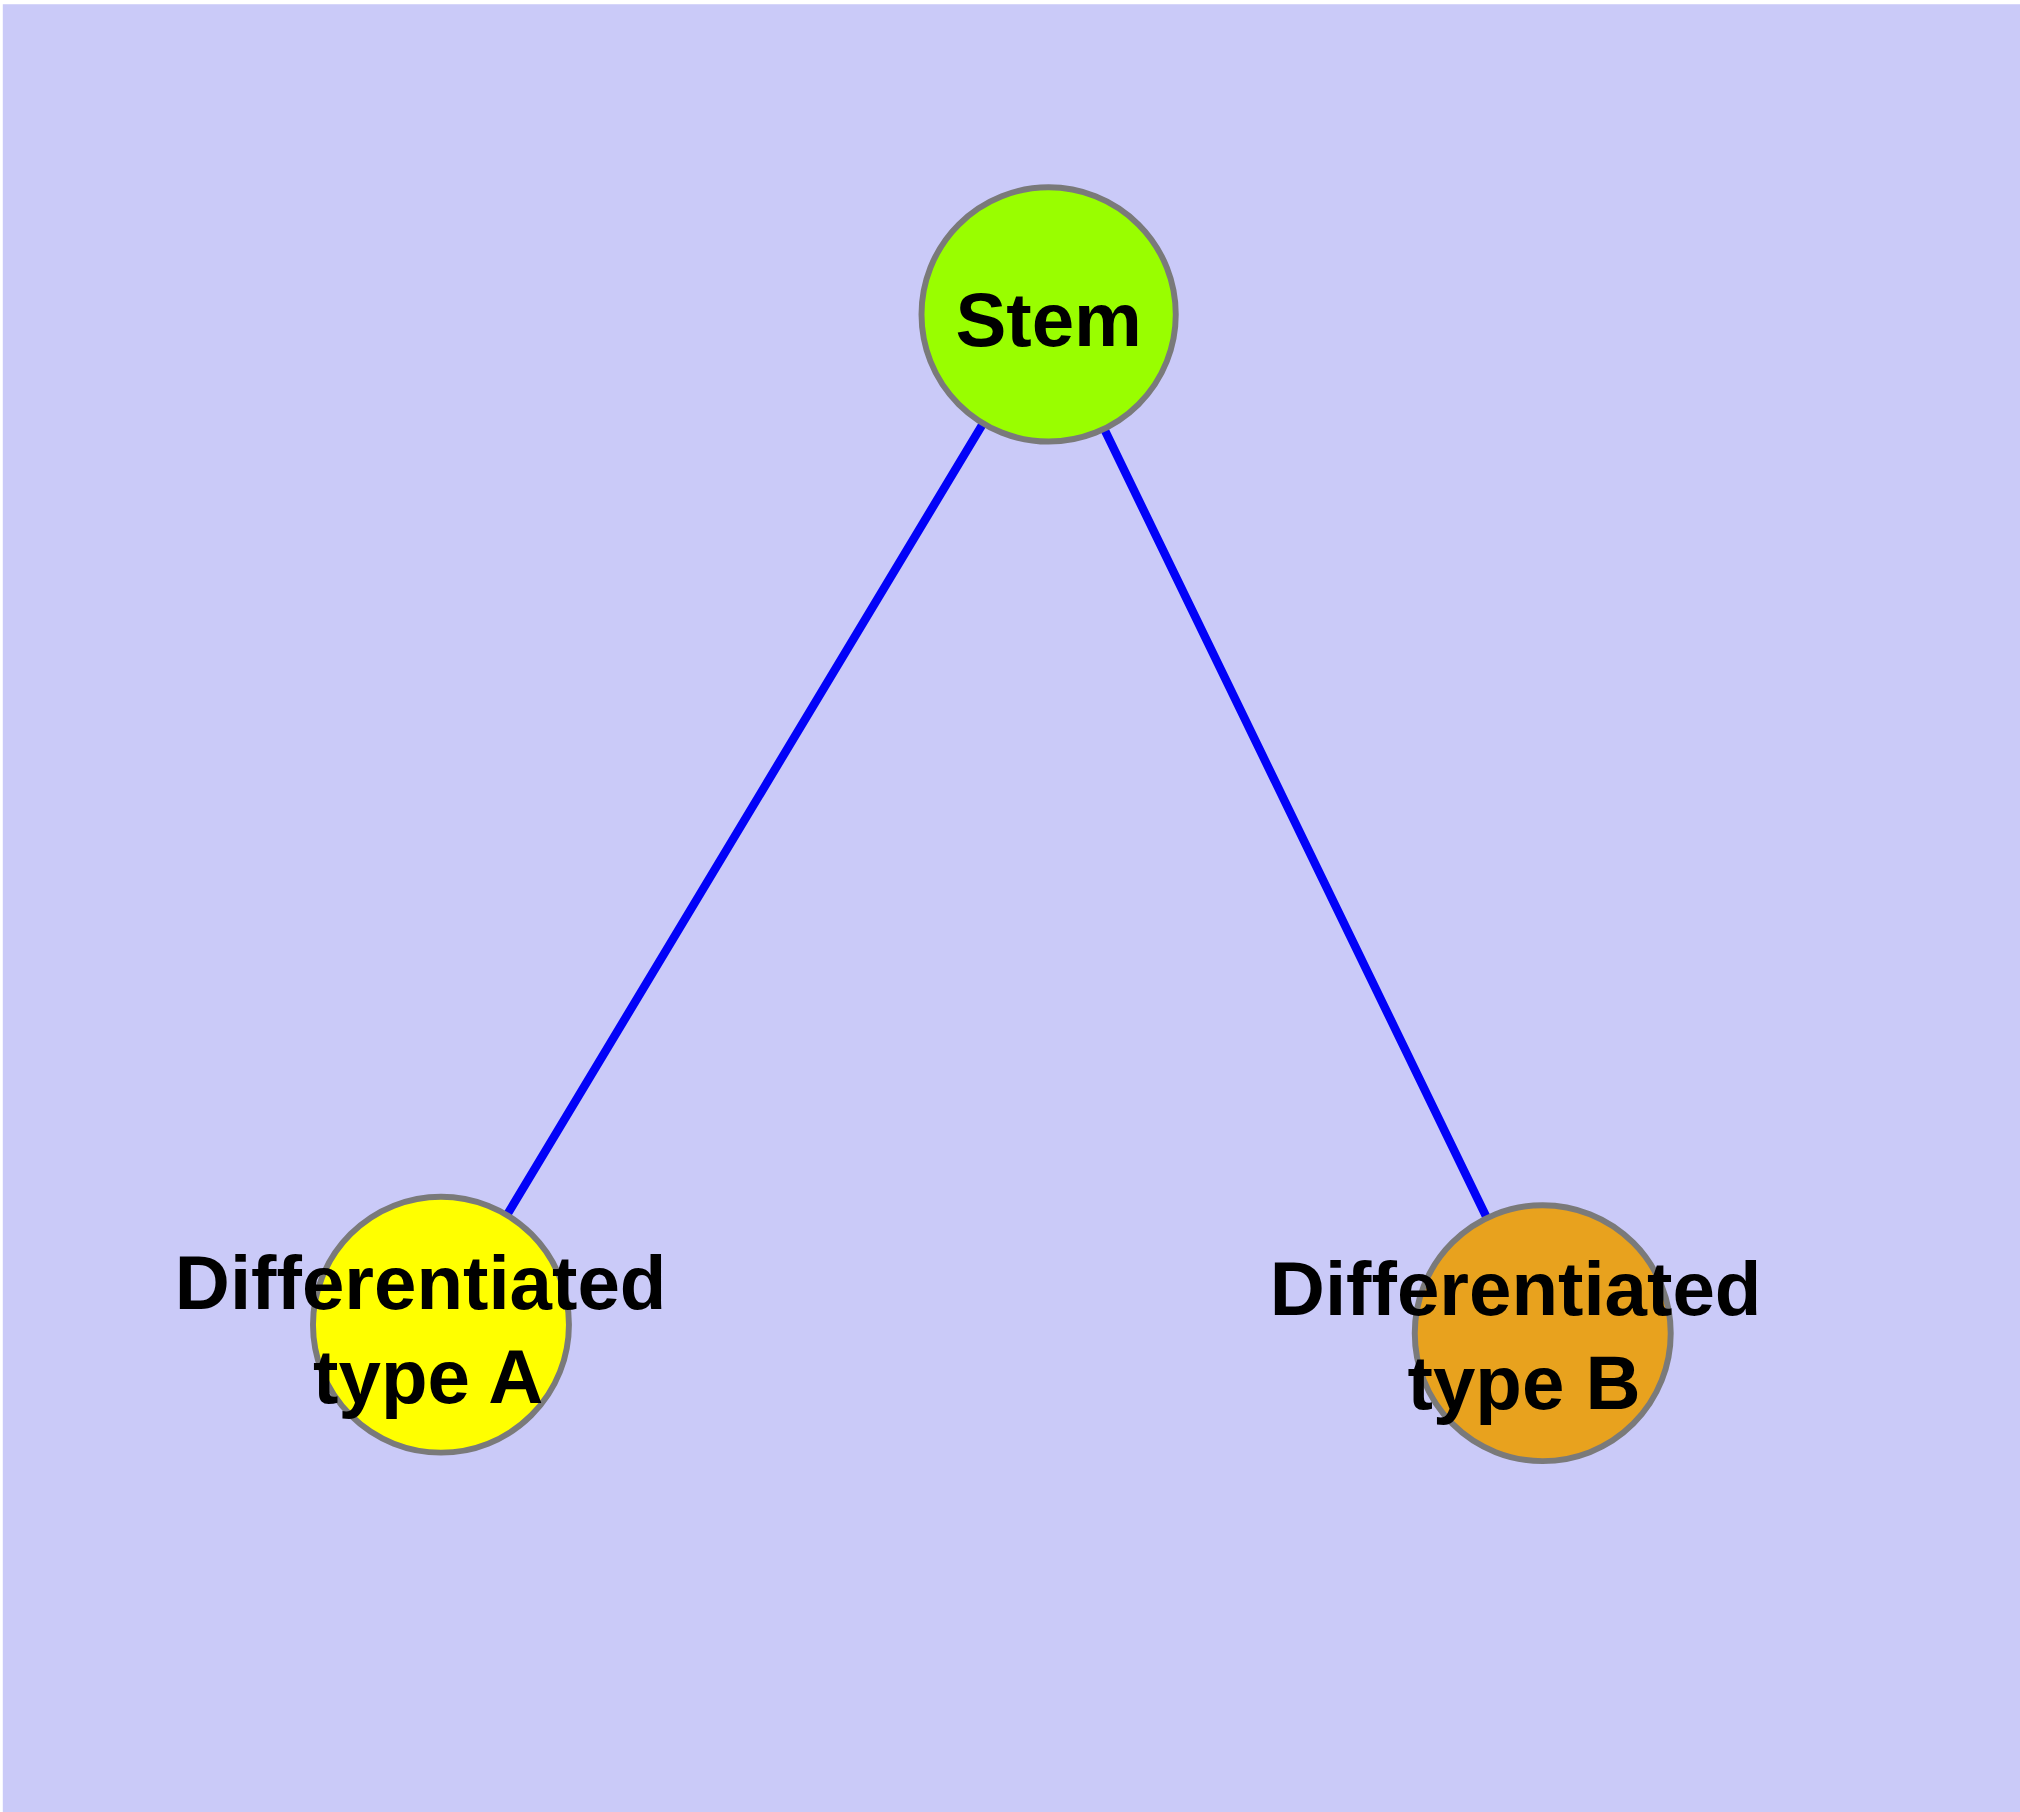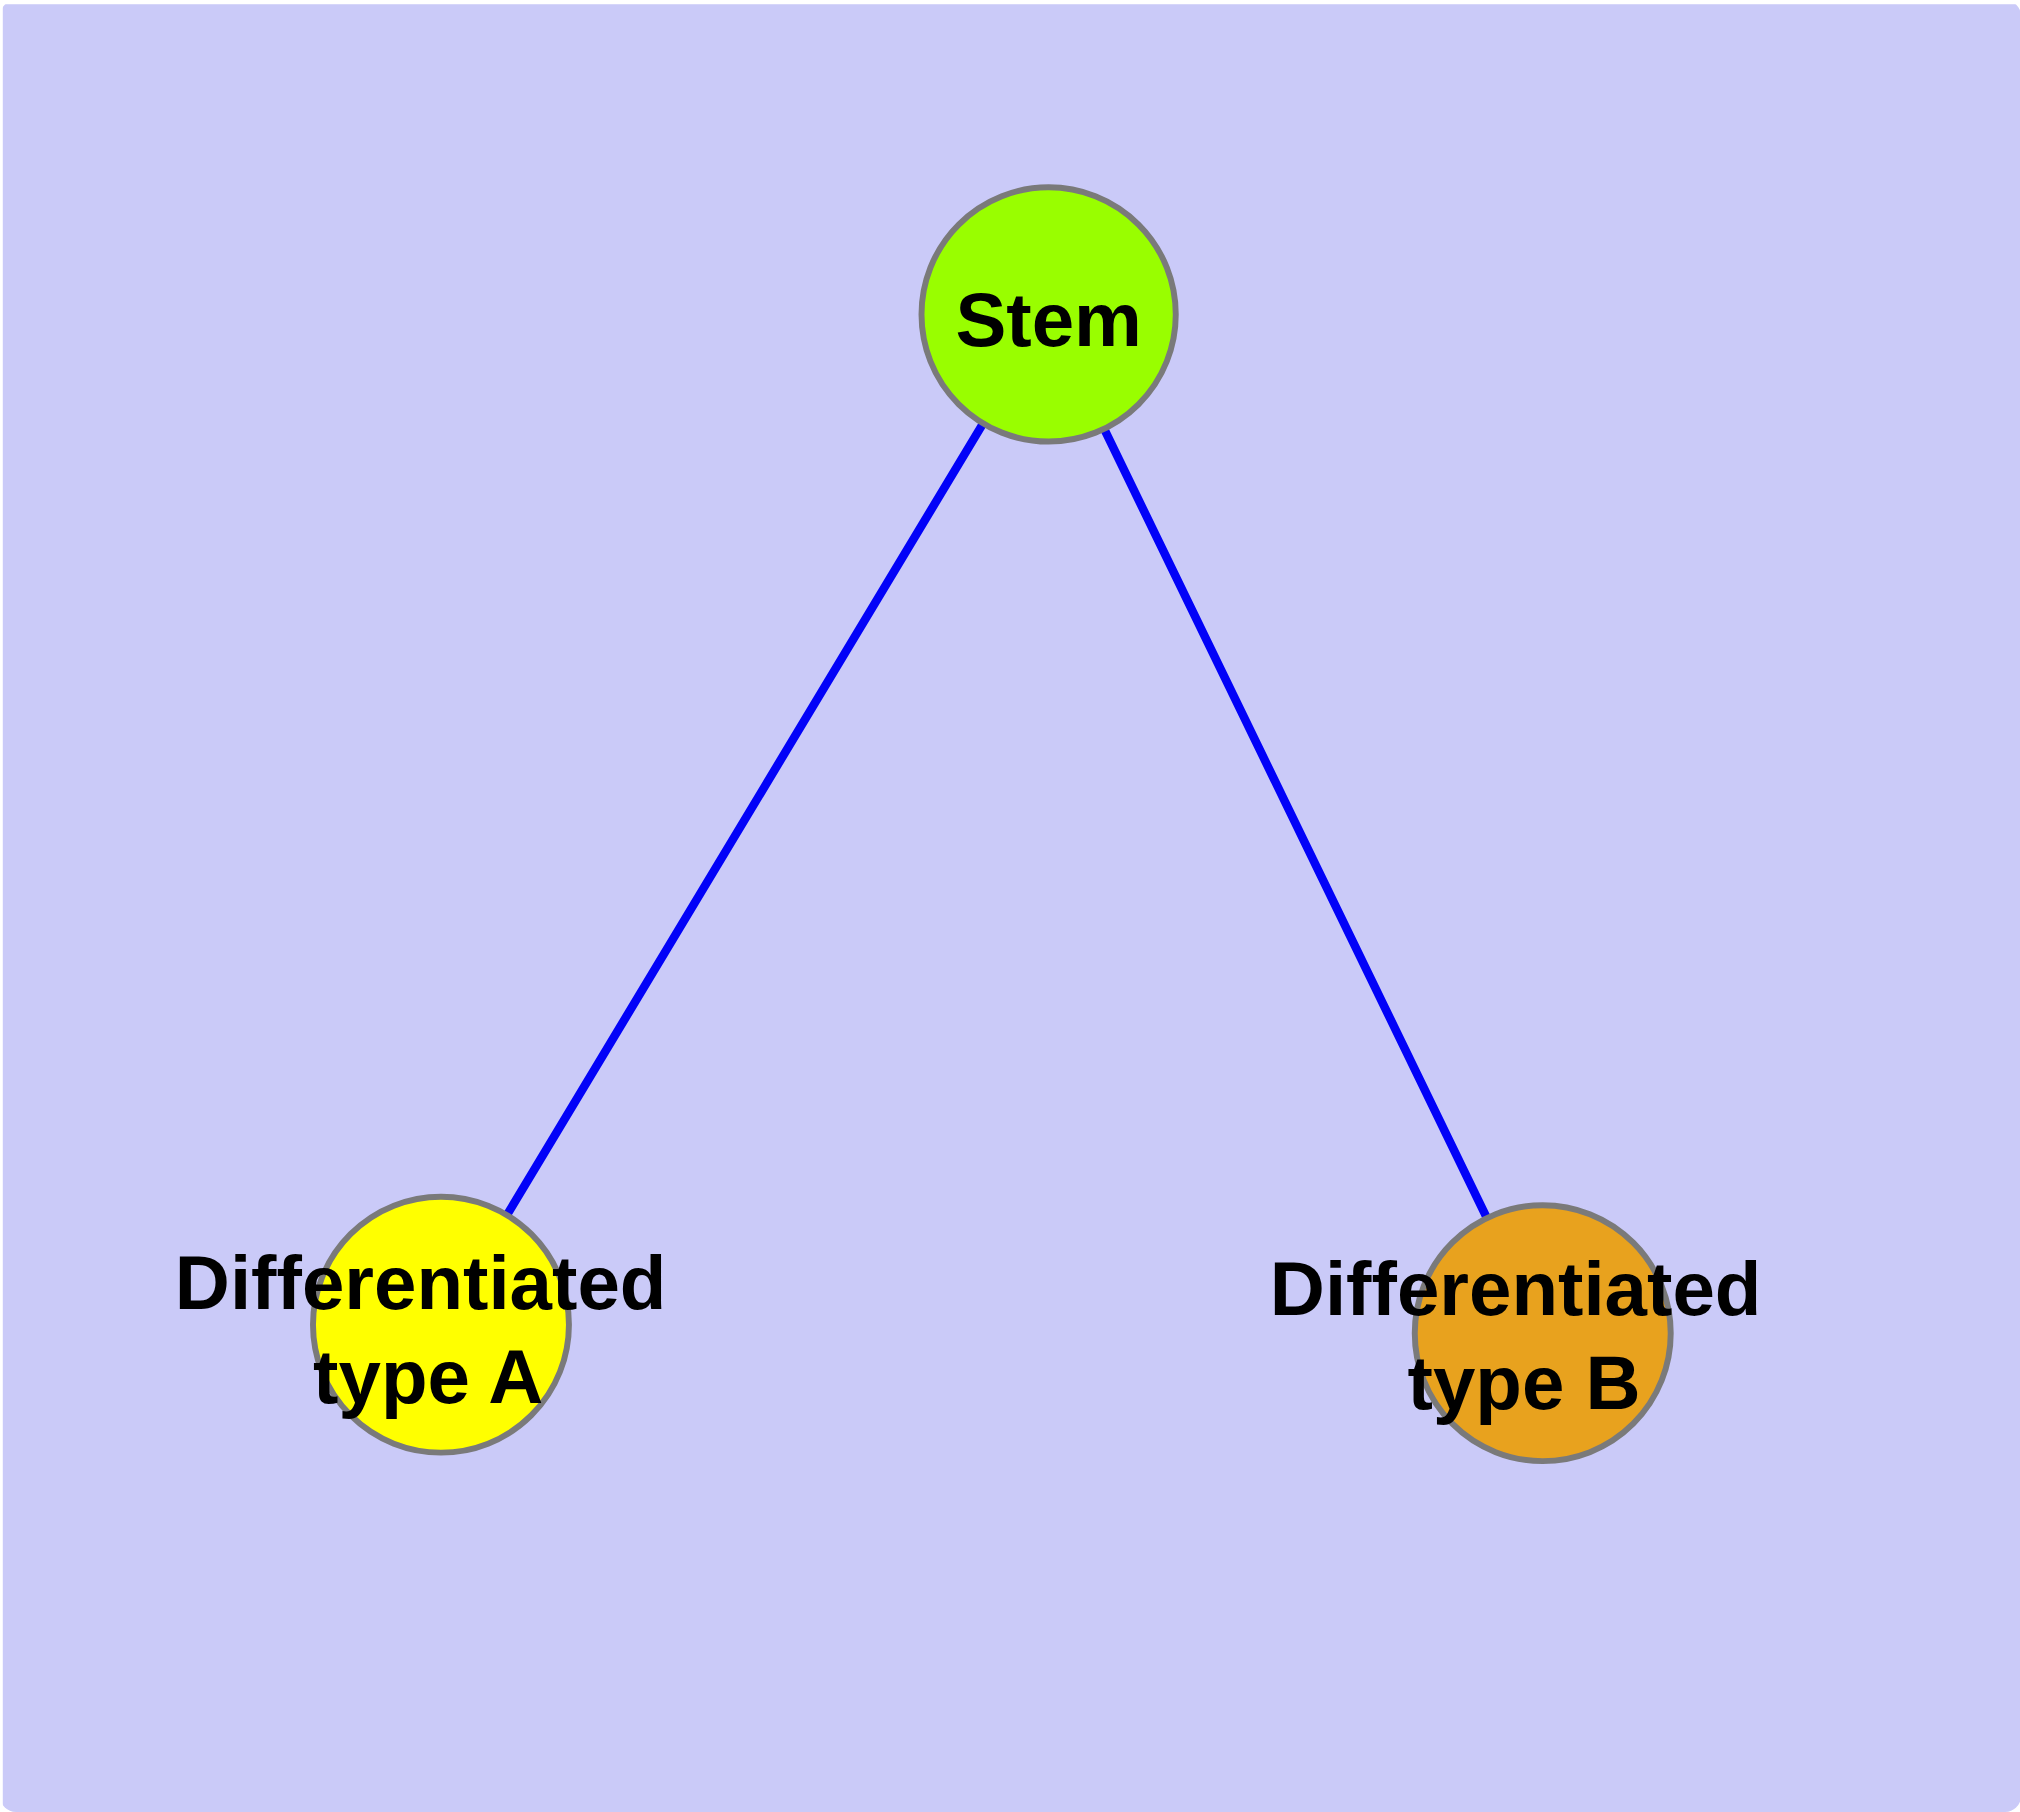--- a/index.html
+++ b/index.html
@@ -7,21 +7,20 @@
     padding: 0;
     background: #ffffff;
   }
   .stage {
     position: relative;
     width: 2021px;
     height: 1812px;
     background: #ffffff;
     overflow: hidden;
     font-family: "Liberation Sans", sans-serif;
-    border-radius: 16px;
   }
   svg.graph {
     display: block;
     width: 2021px;
     height: 1812px;
   }
   .edge {
     stroke-width: 10;
     stroke-linecap: round;
     fill: none;

